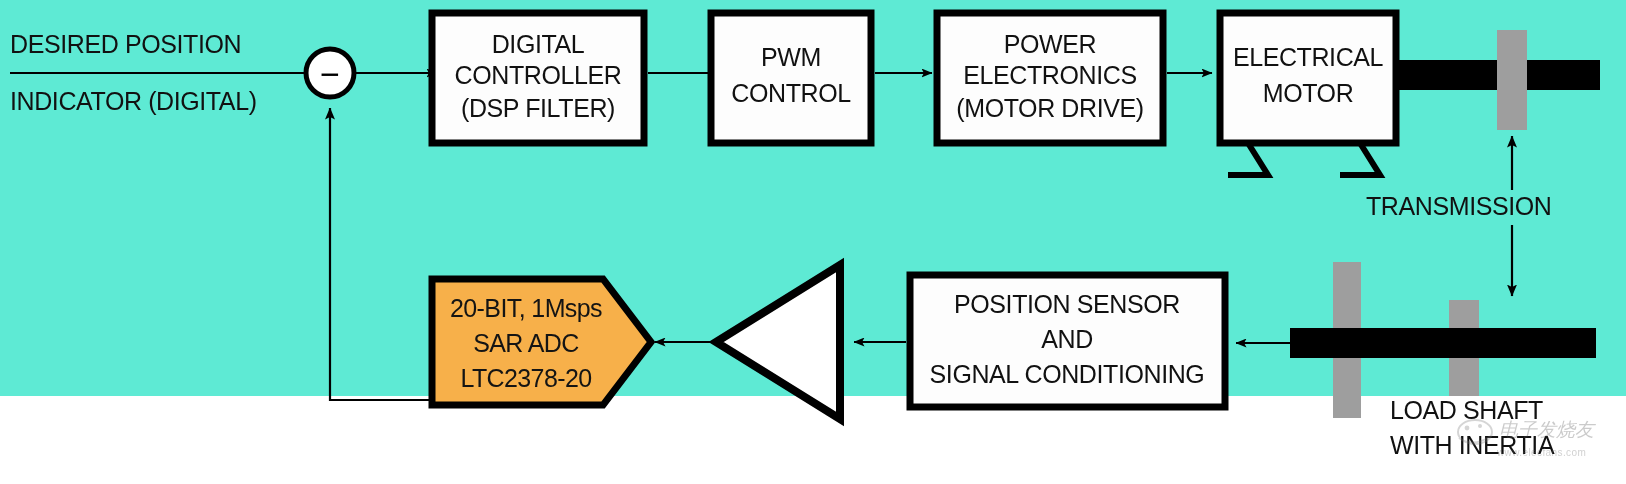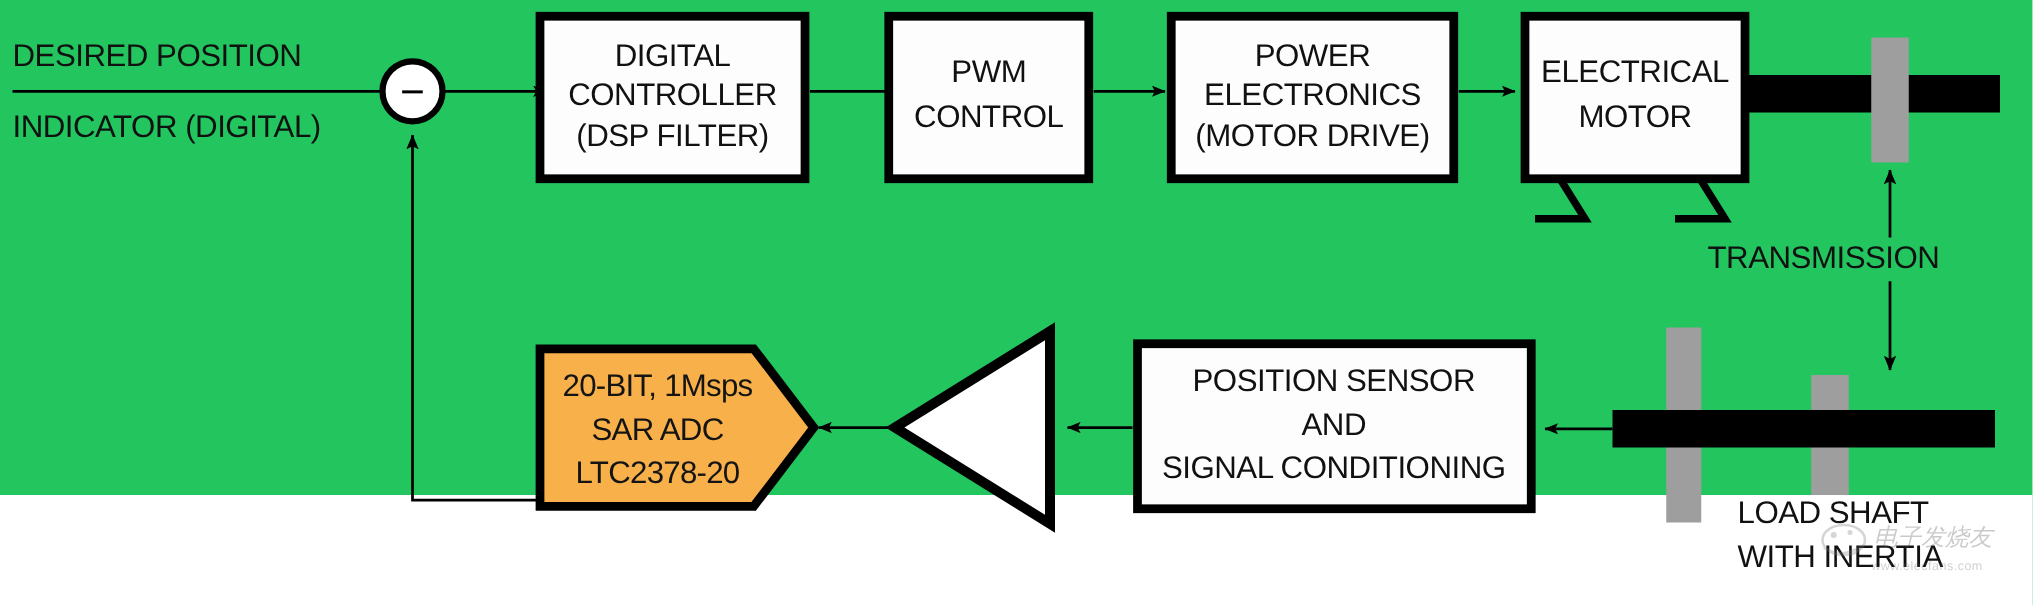--- a/index.html
+++ b/index.html
@@ -10,21 +10,21 @@
   body {
     width: 1626px;
     height: 484px;
     font-family: "Liberation Sans", sans-serif;
     overflow: hidden;
   }
   #diagram-root {
     position: relative;
     width: 1626px;
     height: 396px;
-    background: #22c55e;
+    background: #5eead4;
   }
   svg.canvas {
     position: absolute;
     top: 0;
     left: 0;
     width: 1626px;
     height: 484px;
   }
   .blk-fill { fill: #fdfdfd; }
   .blk-stroke { stroke: #000000; }

